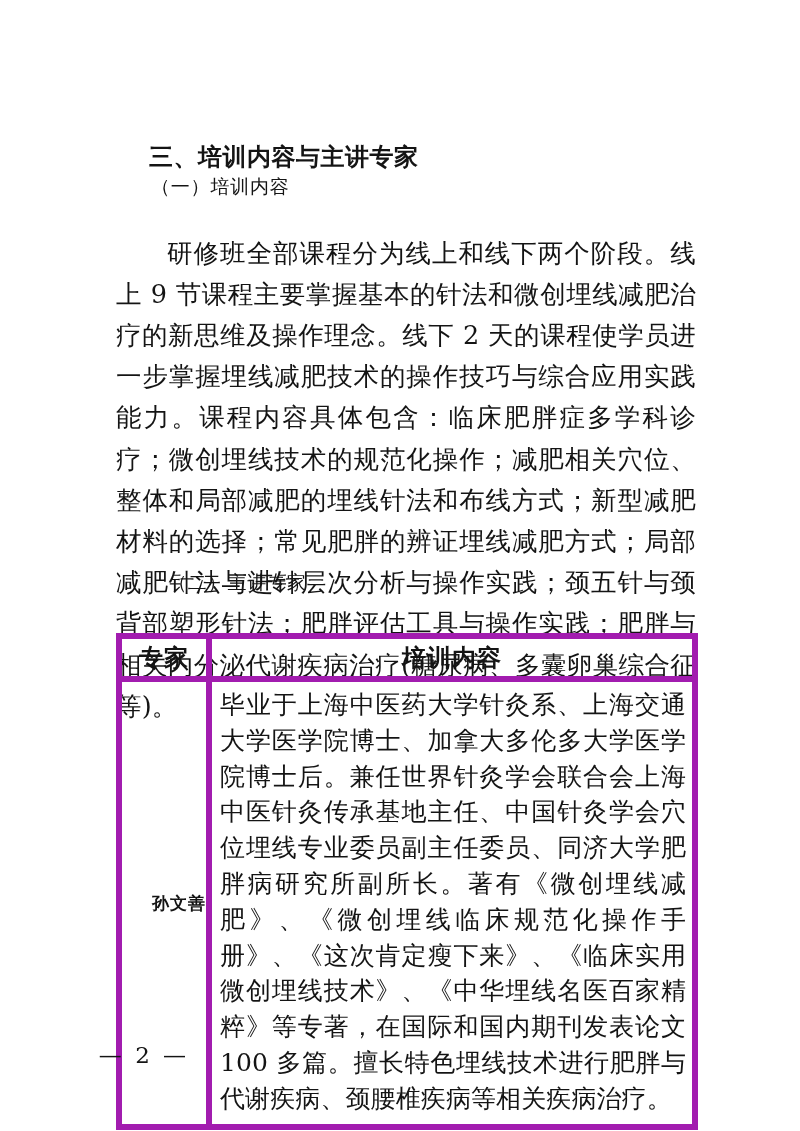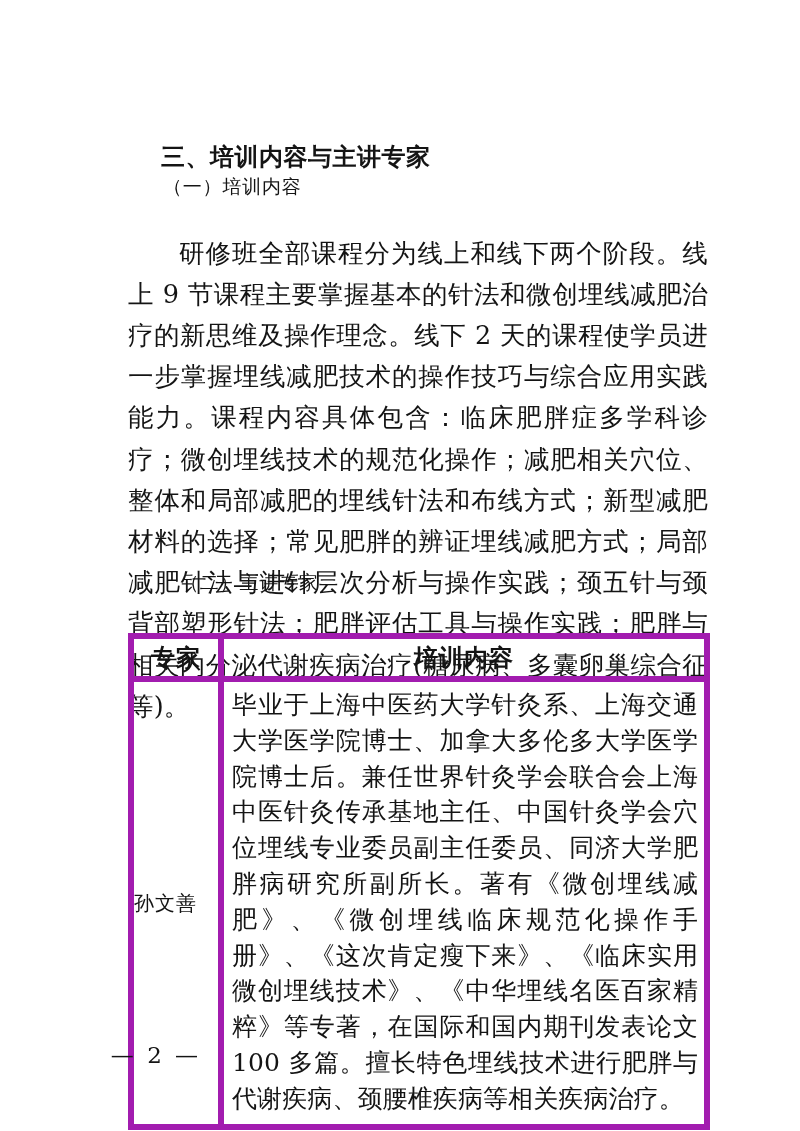--- a/index.html
+++ b/index.html
@@ -11,21 +11,21 @@
     width: 800px;
     height: 1131px;
     position: relative;
     font-family: "DejaVu Serif", "Liberation Serif", serif;
     color: #141414;
     overflow: hidden;
   }
 
   .page {
     position: absolute;
-    left: 16px; top: 0;
+    left: 4px; top: 0;
     width: 743px;
     height: 1131px;
   }
 
   
   .section-heading {
     position: absolute;
     left: 145px;
     top: 121px;
     font-family: "DejaVu Sans", "Liberation Sans", sans-serif;
@@ -85,24 +85,25 @@
     font-family: "DejaVu Sans", "Liberation Sans", sans-serif;
     font-weight: 700;
     font-size: 24px;
     line-height: 36px;
     height: 37px;
     text-align: center;
     letter-spacing: 1px;
   }
 
   .cell-name {
-    text-align: left;
-    font-size: 20px;
+    text-align: right;
+    font-size: 17px;
     letter-spacing: 1px;
     line-height: 34px;
+    font-weight: bold;
   }
   .cell-bio {
     font-size: 25px;
     line-height: 35.8px;
     text-align: justify;
     text-justify: inter-ideograph;
     word-break: break-all;
     padding: 5px 6px 7px 8px !important;
     letter-spacing: 0.1px;
   }

